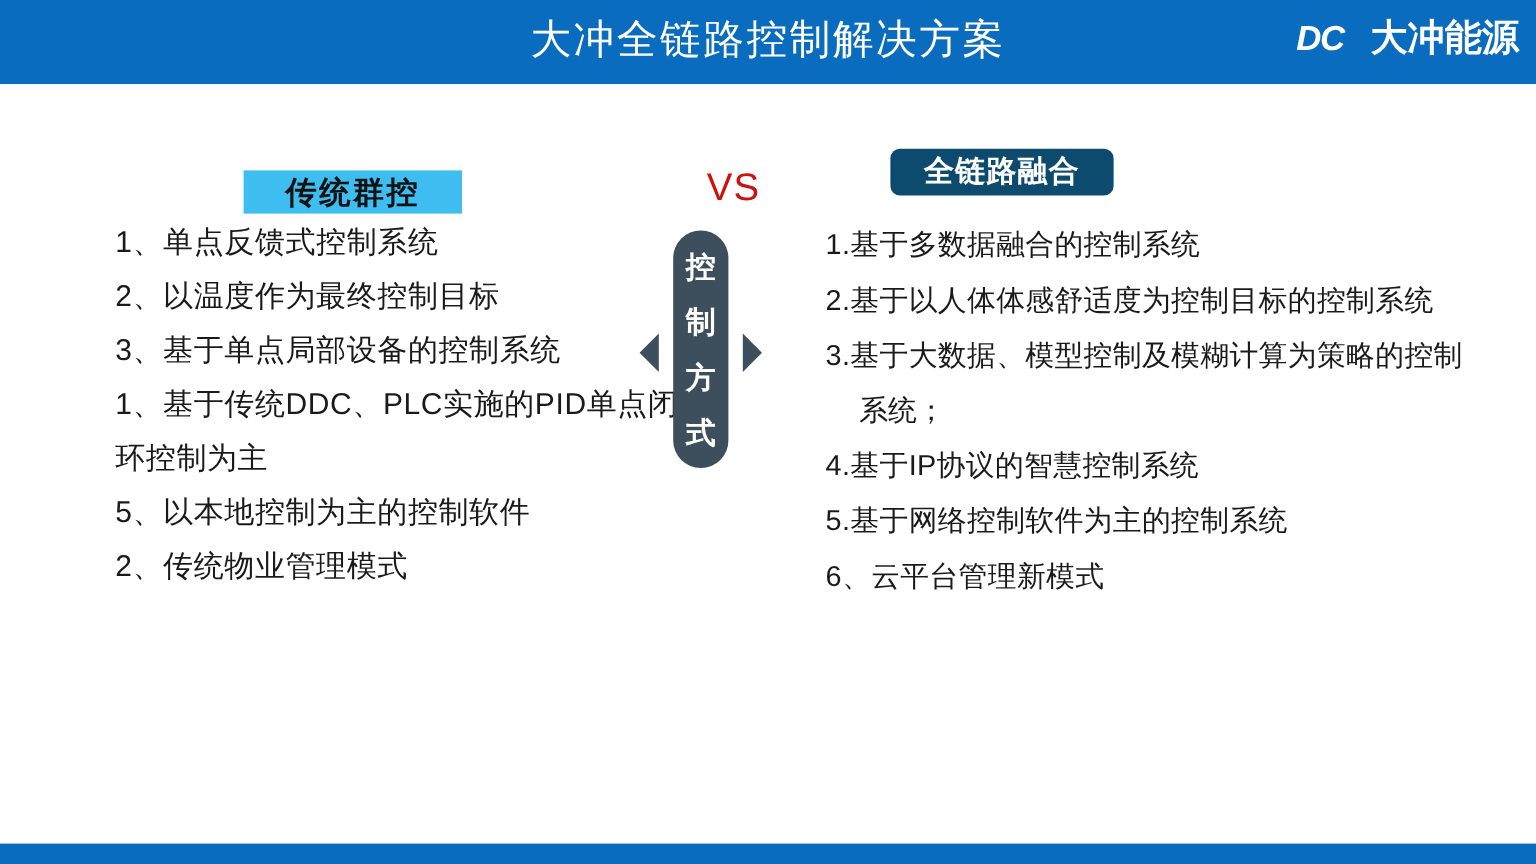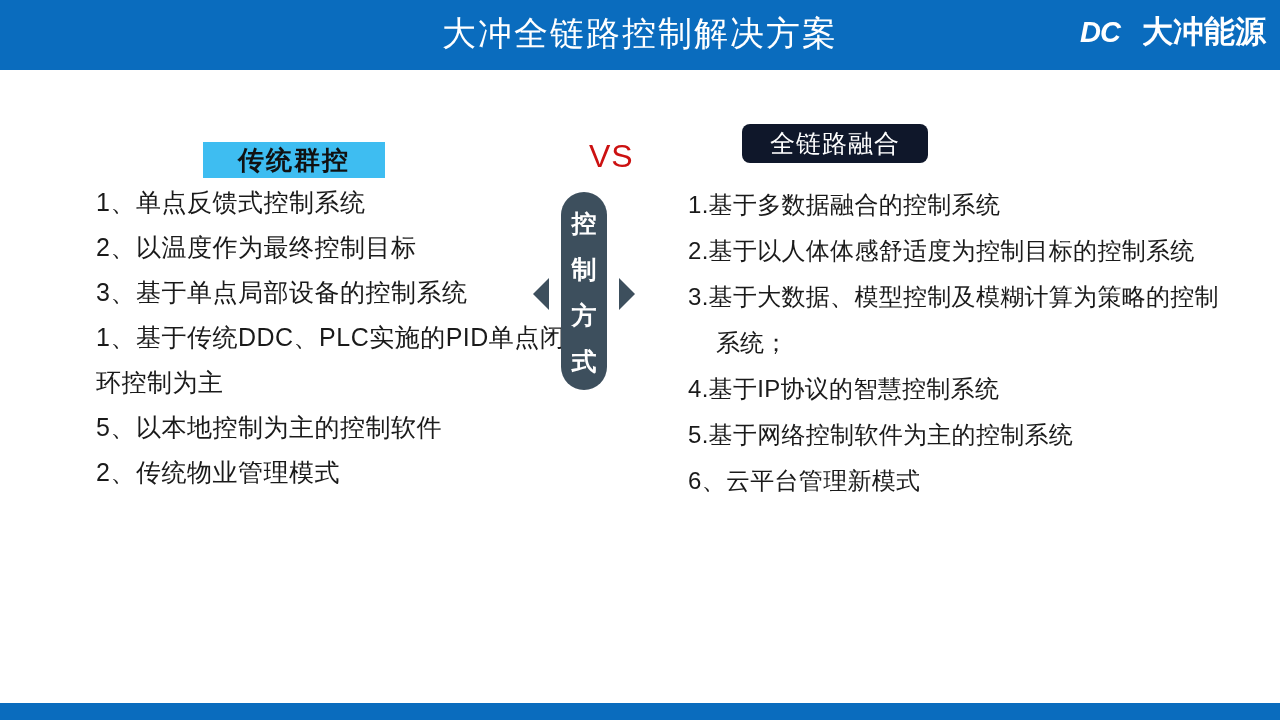--- a/index.html
+++ b/index.html
@@ -162,25 +162,25 @@
     border-left: 16px solid #3d4f5d;
   }
 
   
   .right-banner {
     position: absolute;
     left: 742px;
     top: 124px;
     width: 186px;
     height: 39px;
-    background: #0f172a;
+    background: #0c4a6e;
     border-radius: 8px;
     color: #ffffff;
     font-size: 25px;
-    font-weight: normal;
+    font-weight: bold;
     letter-spacing: 1px;
     text-align: center;
     line-height: 39px;
     white-space: nowrap;
   }
   .right-list {
     position: absolute;
     left: 688px;
     top: 182px;
     width: 594px;

